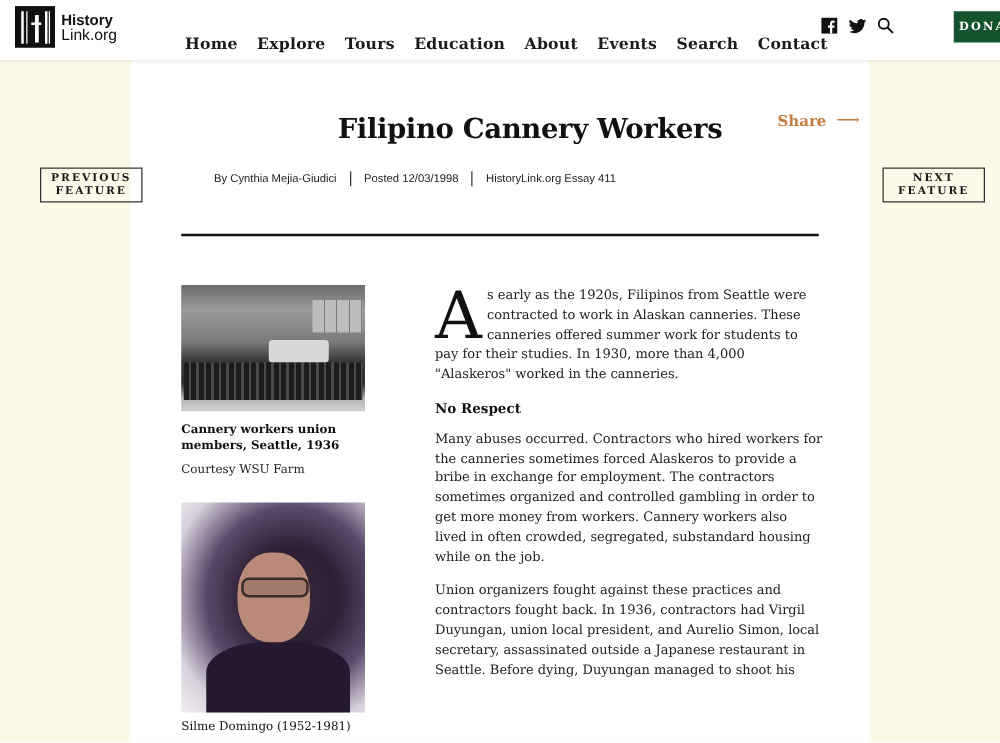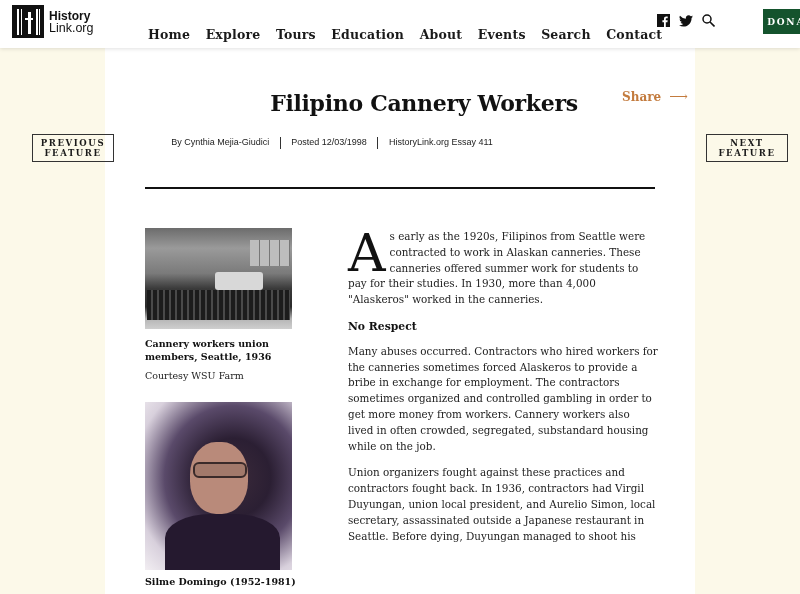--- a/index.html
+++ b/index.html
@@ -106,21 +106,21 @@
       background: #b98a7a;
     }
     .photo2 .glasses {
       position: absolute; left: 48px; top: 60px; width: 54px; height: 16px;
       border: 2px solid #3a2a2a; border-radius: 6px; background: rgba(120,90,80,0.35);
     }
     .photo2 .shirt {
       position: absolute; left: 20px; top: 112px; width: 115px; height: 60px;
       background: #25192f; border-radius: 40% 40% 0 0;
     }
-    .cap2 { position: absolute; left: 145px; top: 576px; font-size: 9.5px; font-weight: bold; color: #111; text-align: center; }
+    .cap2 { position: absolute; left: 145px; top: 576px; font-size: 9.5px; font-weight: normal; color: #111; text-align: center; }
     
     .article {
       position: absolute; left: 348px; top: 229px; width: 310px;
       font-family: "DejaVu Serif", serif; font-size: 10.4px; line-height: 15.8px; color: #222;
     }
     .article p { margin-bottom: 11px; }
     .dropcap {
       float: left; font-size: 52px; line-height: 44px; margin: 2px 4px 0 0; color: #111;
     }
     .article h3 { font-size: 10.8px; font-weight: bold; margin-bottom: 9px; color: #111; }

